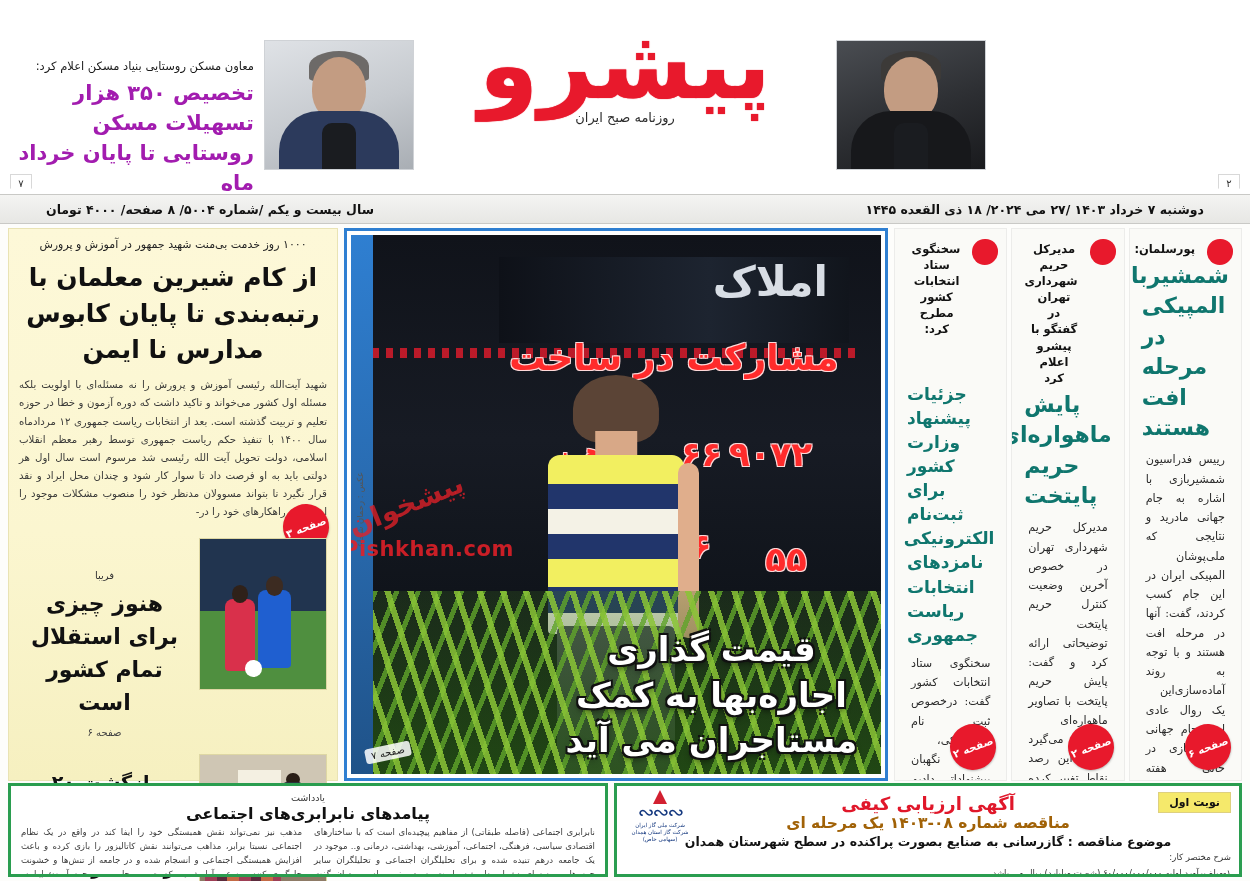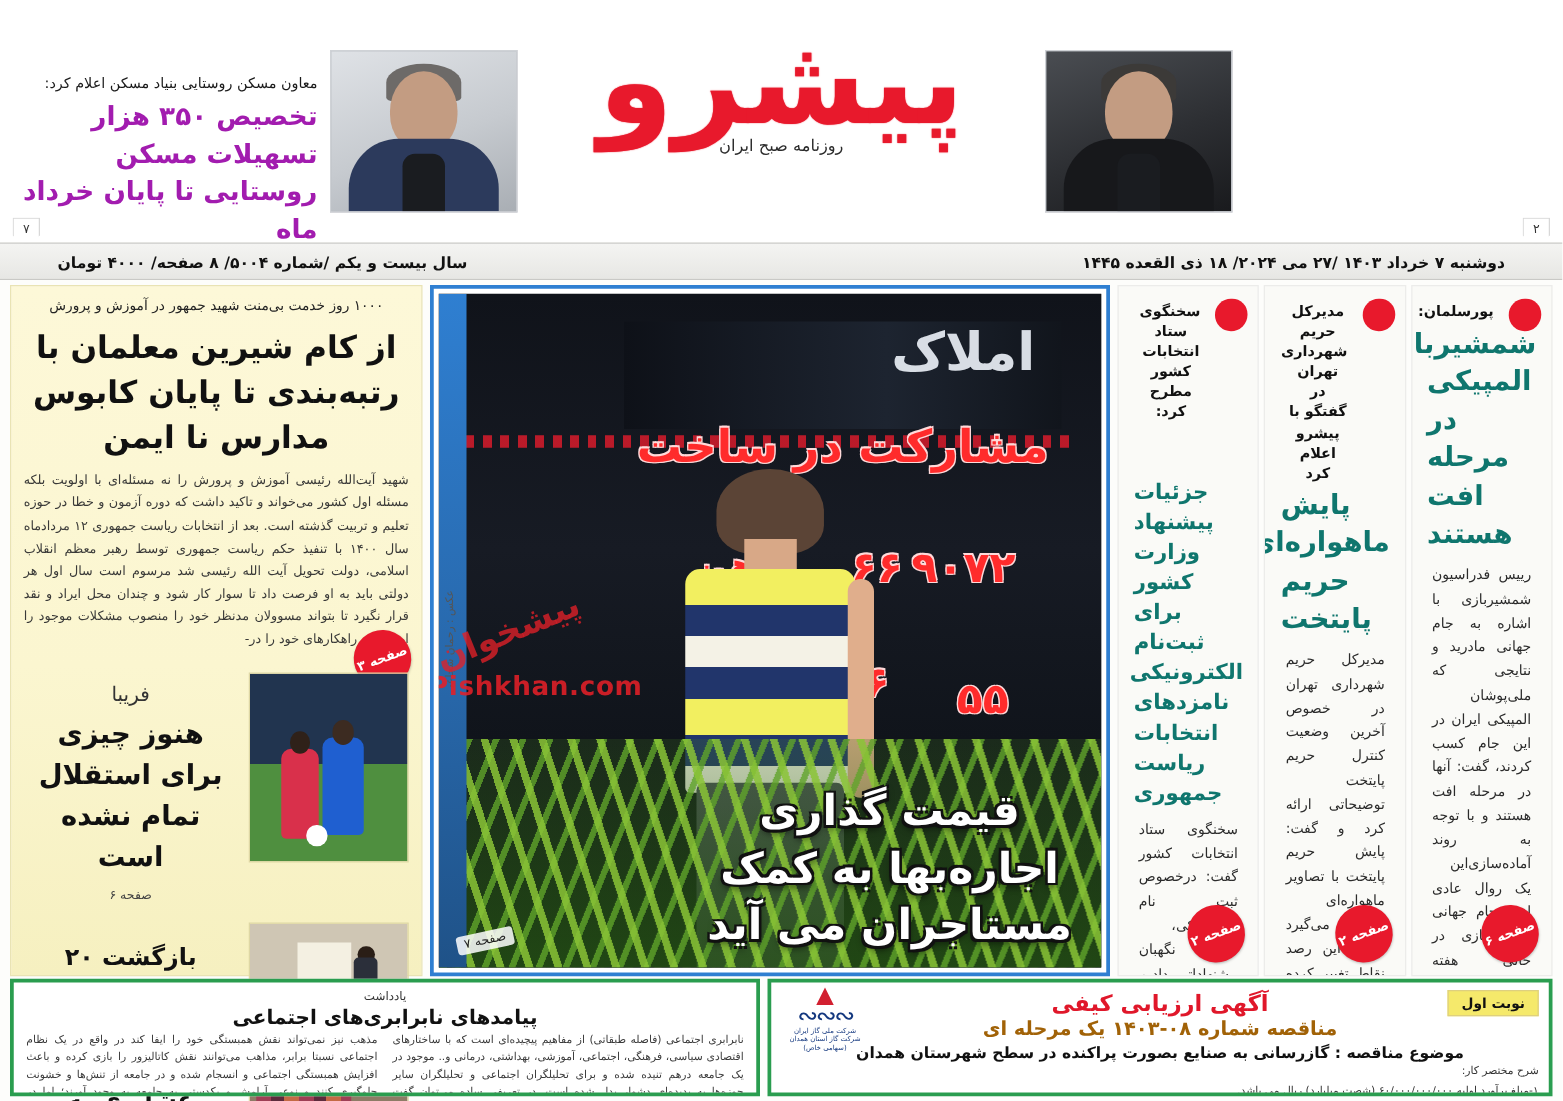--- a/index.html
+++ b/index.html
@@ -207,21 +207,21 @@
   .l-photo.class { background: linear-gradient(180deg,#cfc6b4 0 55%, #8e7b66 55% 100%); }
   .l-photo.class .win { position:absolute; top:10%; left:30%; width:34%; height:42%;
                         background:#f4f0e2; }
   .l-photo.class .t  { position:absolute; top:18%; left:66%; width:15%; height:48%;
                         background:#2b2f3a; border-radius:4px; }
   .l-photo.class .th { position:absolute; top:12%; left:68%; width:11%; height:9%;
                         background:#2a1e16; border-radius:50%; }
   .l-photo.class .kids { position:absolute; bottom:4%; left:4%; width:60%; height:34%;
     background: repeating-linear-gradient(90deg,#9e3f55 0 12px,#5d2b3c 12px 22px,#c46a45 22px 34px); }
   .l-t-text { flex: 1; text-align: center; padding-top: 8px; }
-  .l-t-kicker { font-size: 16px; color: #333; }
+  .l-t-kicker { font-size: 10px; color: #333; margin-top: 24px; }
   .l-t-title { font-size: 22px; font-weight: bold; line-height: 1.5; color: #111; margin-top: 6px; }
   .l-t-title.sm { font-size: 19px; }
   .l-t-page { font-size: 10px; color: #444; margin-top: 8px; }
   .l-badge { position: absolute; top: -34px; right: -2px; }
 
   
   .bottom { position: absolute; bottom: 4px; right: 8px; left: 8px; height: 94px;
             display: flex; gap: 6px; direction: rtl; }
   .note-box { flex: 0 0 600px; border: 3px solid #2a9d4f; background: #fff;
               padding: 6px 10px; overflow: hidden; position: relative; }
@@ -373,21 +373,21 @@
         <div class="badge l-badge">صفحه ۳</div>
         <div class="l-photo sport">
           <div class="p1"></div>
             <div class="p1h"></div>
           <div class="p2"></div>
             <div class="p2h"></div>
           <div class="ball"></div>
         </div>
         <div class="l-t-text">
           <div class="l-t-kicker">فریبا</div>
-          <div class="l-t-title">هنوز چیزی برای استقلال تمام نشده است</div>
+          <div class="l-t-title">هنوز چیزی برای استقلال تمام کشور است</div>
           <div class="l-t-page">صفحه ۶</div>
         </div>
       </div>
 
       <div class="l-sep"></div>
 
       <div class="l-teaser">
         <div class="l-photo class">
           <div class="win"></div>
             <div class="th"></div>

